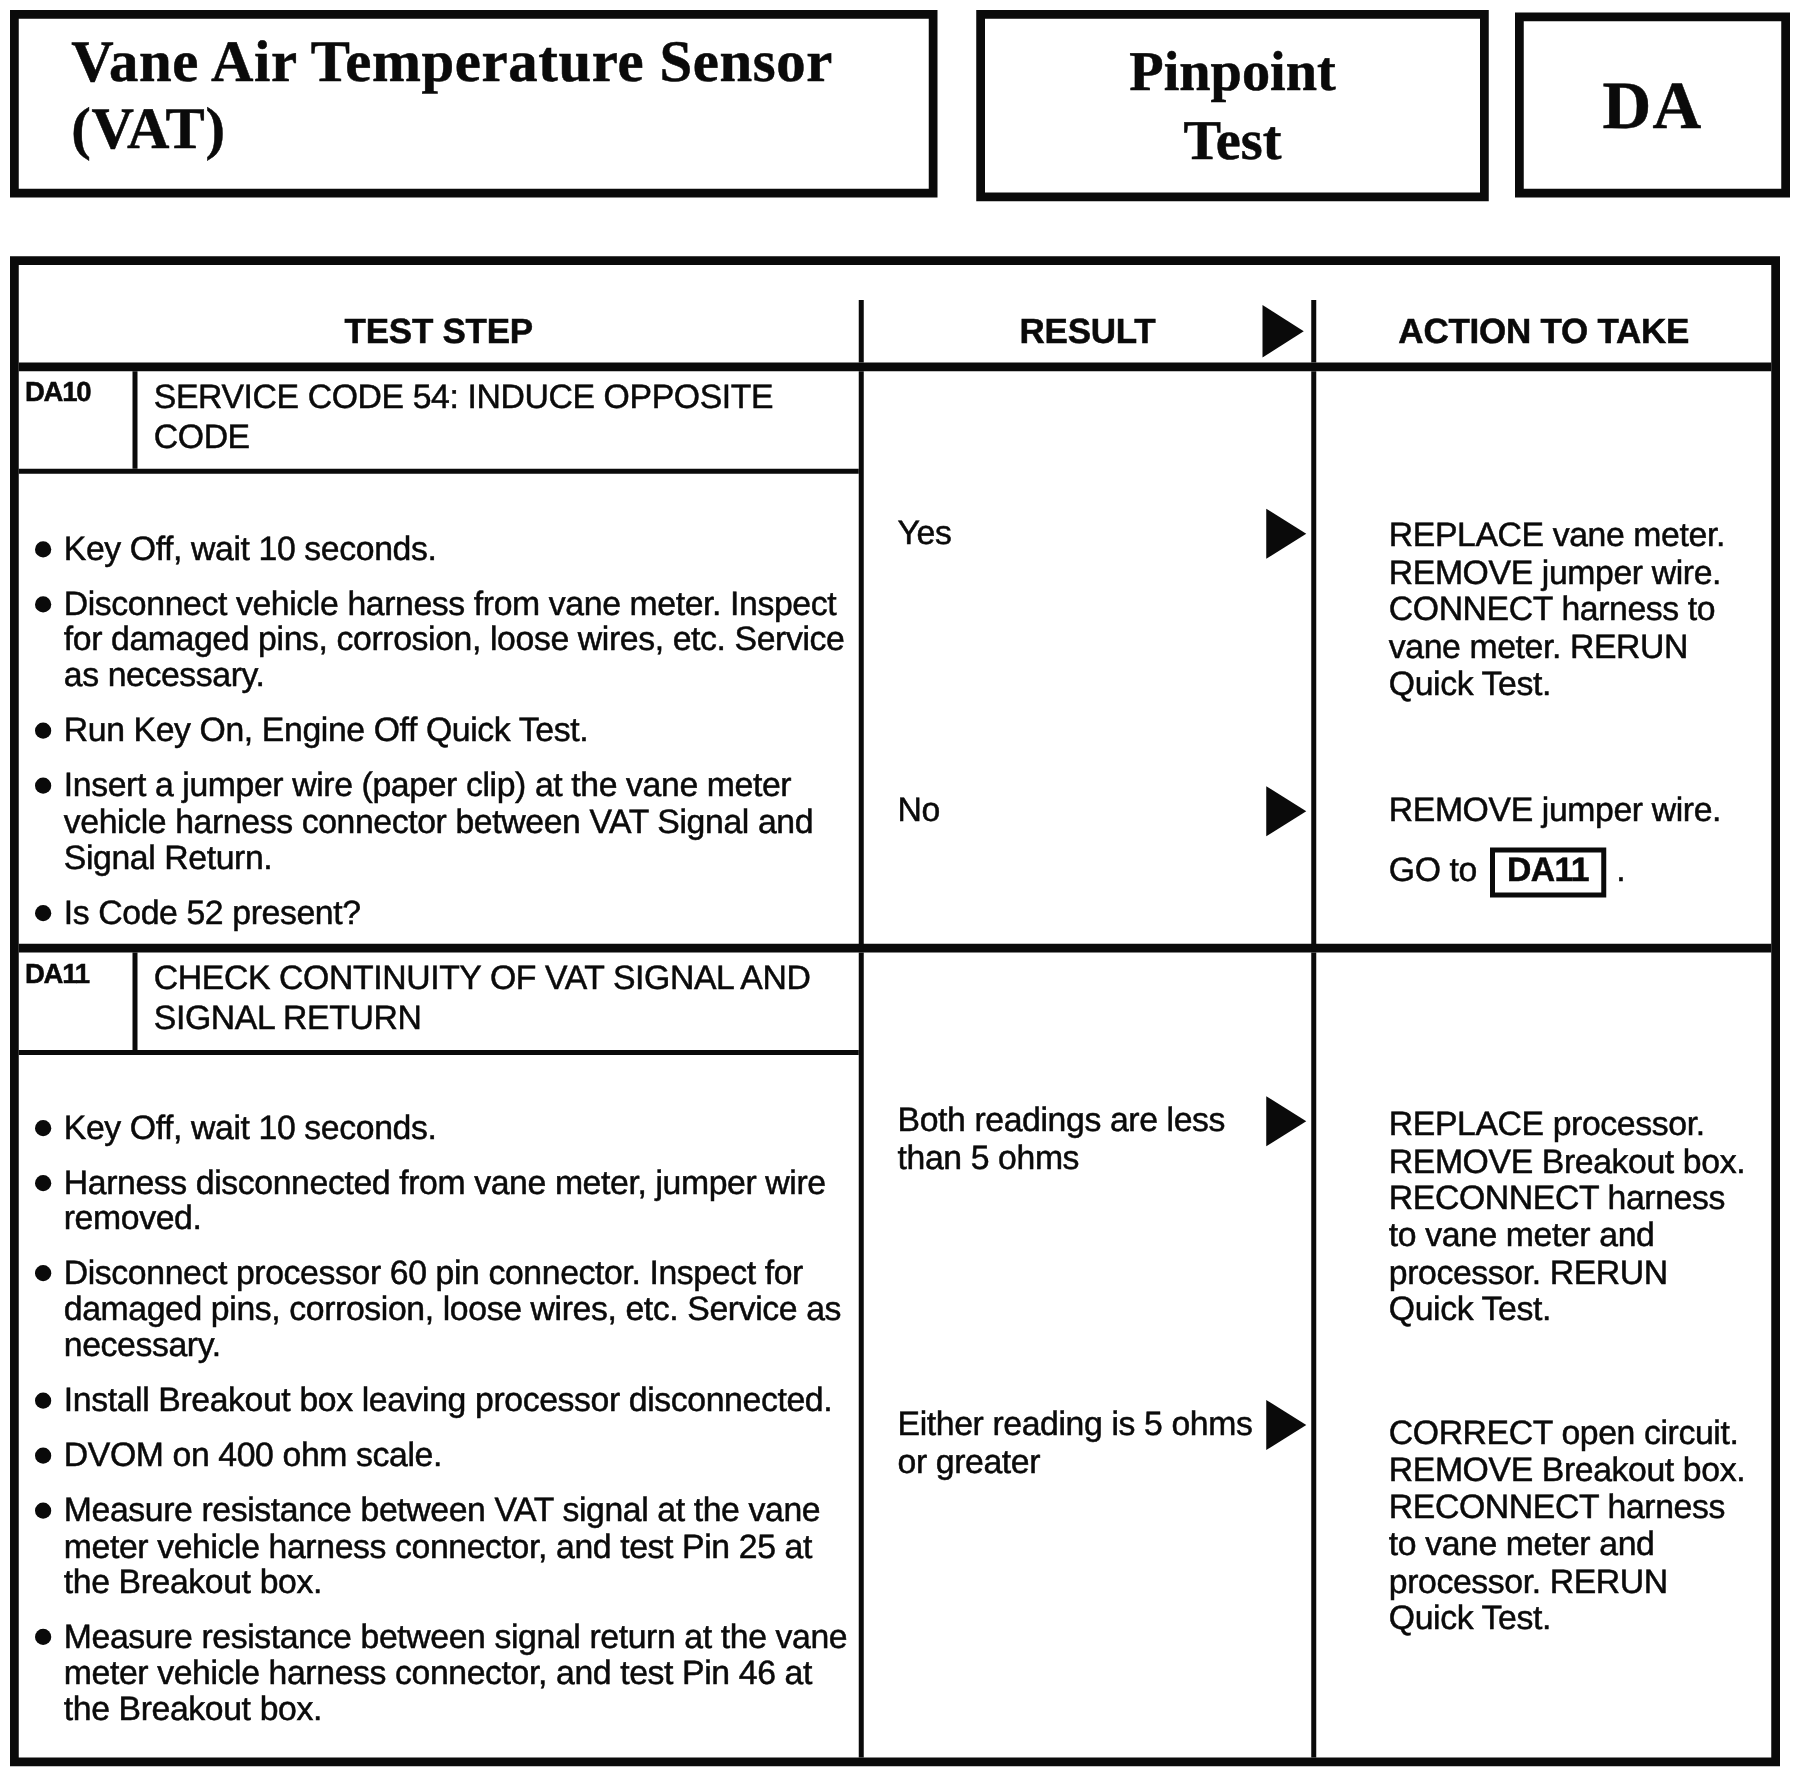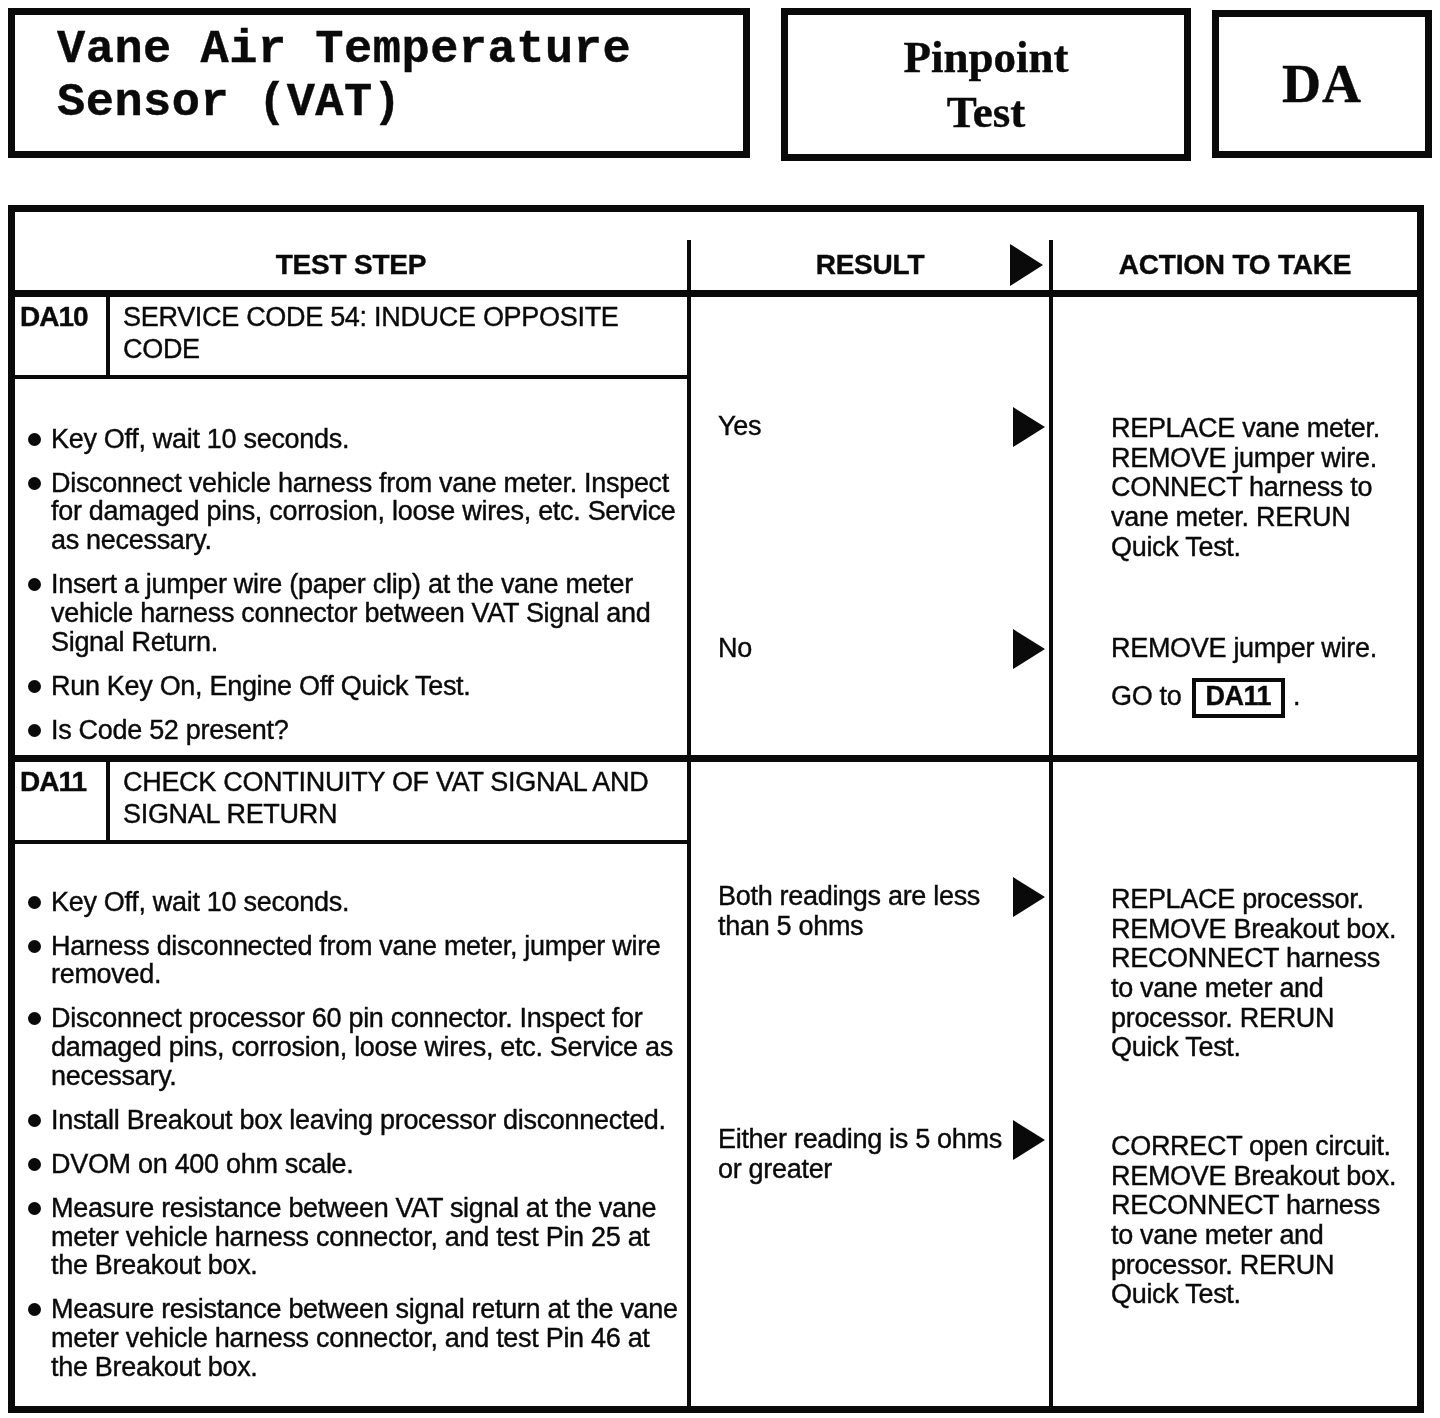--- a/index.html
+++ b/index.html
@@ -11,21 +11,21 @@
     width:1440px;height:1418px;position:relative;
     font-family:"Liberation Sans",sans-serif;color:var(--ink);
     -webkit-text-stroke:.4px currentColor;
   }
   .abs{position:absolute;box-sizing:border-box;}
 
   
   .hbox{border:7px solid var(--ink);}
   .titlebox{left:8px;top:8px;width:742px;height:150px;}
   .titlebox .t{
-    font-family:Liberation Mono, monospace;font-weight:bold;
+    font-family:Liberation Serif, serif;font-weight:bold;
     font-size:47px;line-height:1.12;padding:9px 30px 0 42px;letter-spacing:.5px;
   }
   .pinbox{
     left:781px;top:8px;width:410px;height:153px;
     display:flex;flex-direction:column;align-items:center;justify-content:center;
     font-family:"Liberation Serif",serif;font-weight:bold;font-size:45px;line-height:1.22;
   }
   .dabox{
     left:1212px;top:10px;width:220px;height:148px;
     display:flex;align-items:center;justify-content:center;
@@ -56,21 +56,21 @@
   .sec{
     position:relative;display:grid;grid-template-columns:676px 362px 1fr;
   }
   .s0{height:458px;flex:0 0 458px;border-bottom:7px solid var(--ink);}
   .s1{flex:1 1 auto;}
 
   
   .stephead{display:flex;align-items:stretch;border-bottom:4px solid var(--ink);}
   .stepnum{
     flex:0 0 86px;border-right:4px solid var(--ink);
-    font-weight:bold;font-size:28px;letter-spacing:-1px;padding:4px 0 16px 5px;
+    font-weight:bold;font-size:22px;letter-spacing:-1px;padding:4px 0 16px 5px;
   }
   .steptitle{
     padding:5px 6px 9px 13px;font-size:27px;line-height:1.18;letter-spacing:-.3px;
   }
   ul.steps{list-style:none;margin:0;padding:46px 8px 0 13px;}
   .s1 ul.steps{padding-top:44px;}
   li.step{
     position:relative;padding-left:23px;margin:0 0 15px 0;
     font-size:27px;line-height:1.07;letter-spacing:-.3px;
   }
@@ -136,22 +136,22 @@
 
     <div class="sec s0">
       <div class="cell bR">
         <div class="stephead">
           <div class="stepnum">DA10</div>
           <div class="steptitle">SERVICE CODE 54: INDUCE OPPOSITE CODE</div>
         </div>
         <ul class="steps">
           <li class="step">Key Off, wait 10 seconds.</li>
           <li class="step">Disconnect vehicle harness from vane meter. Inspect for damaged pins, corrosion, loose wires, etc. Service as necessary.</li>
+          <li class="step">Run Key On, Engine Off Quick Test.</li>
           <li class="step">Insert a jumper wire (paper clip) at the vane meter vehicle harness connector between VAT Signal and Signal Return.</li>
-          <li class="step">Run Key On, Engine Off Quick Test.</li>
           <li class="step">Is Code 52 present?</li>
         </ul>
       </div>
       <div class="cell bR">
         <div class="result r0">
           <span>Yes</span>
           <span class="res-arrow"></span>
         </div>
         <div class="result r1">
           <span>No</span>

